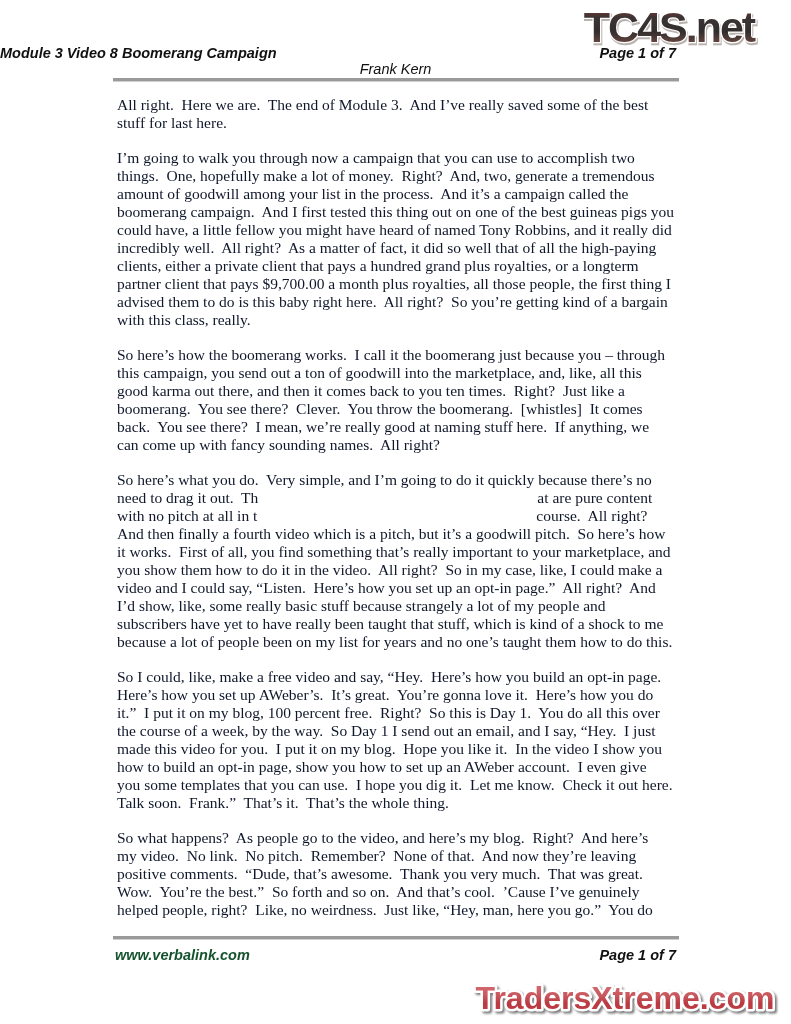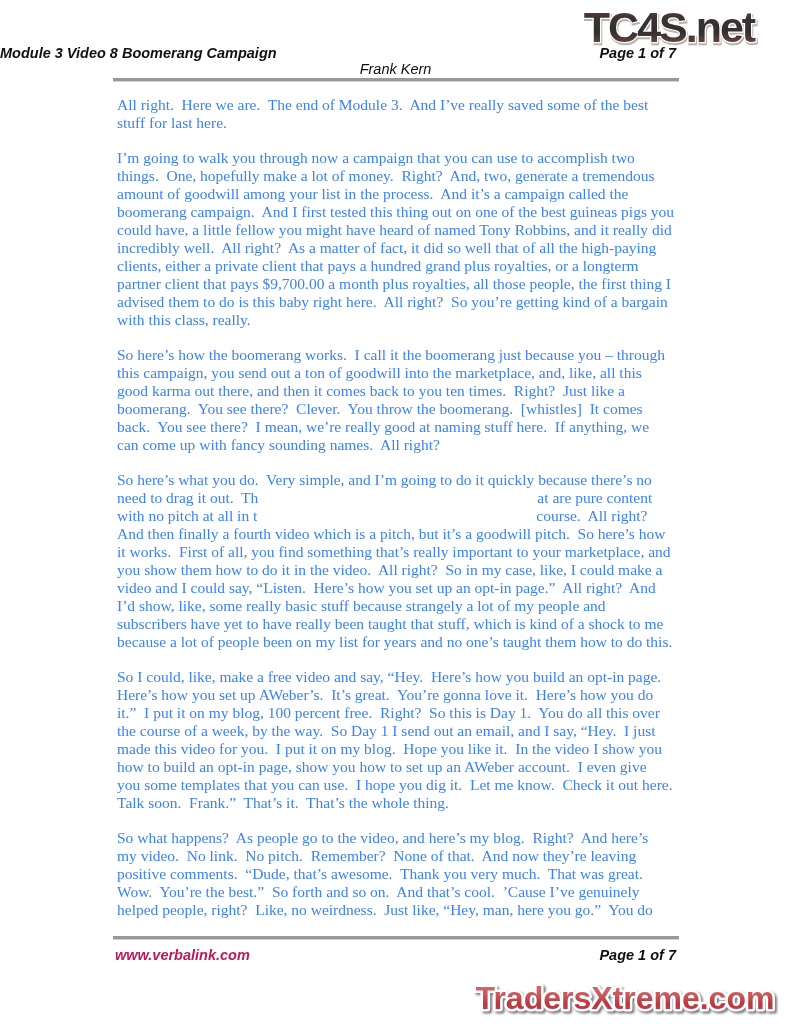--- a/index.html
+++ b/index.html
@@ -63,21 +63,21 @@
     border-bottom: 1px solid #cfcfcf;
   }
   .rule-top { top: 78px; }
   .rule-bottom { top: 936px; }
   
   .transcript {
     position: absolute;
     left: 117px;
     top: 96px;
     width: 582px;
-    color: #3b82f6;
+    color: #0f172a;
     font-size: 15.5px;
     line-height: 18px;
   }
   .transcript p {
     margin: 0 0 17px 0;
     white-space: pre-wrap;
   }
   
   .wm-center {
     position: absolute;
@@ -100,21 +100,21 @@
   .wm-bottom svg { filter: drop-shadow(2px 2px 1px rgba(90,90,90,0.8)); }
   
   .ftr-site {
     position: absolute;
     left: 115px;
     top: 947px;
     font-family: "Liberation Sans", sans-serif;
     font-weight: bold;
     font-style: italic;
     font-size: 14.5px;
-    color: #be185d;
+    color: #14532d;
   }
   .ftr-page {
     position: absolute;
     right: 115px;
     top: 947px;
     font-family: "Liberation Sans", sans-serif;
     font-weight: bold;
     font-style: italic;
     font-size: 14.5px;
     color: #111111;

